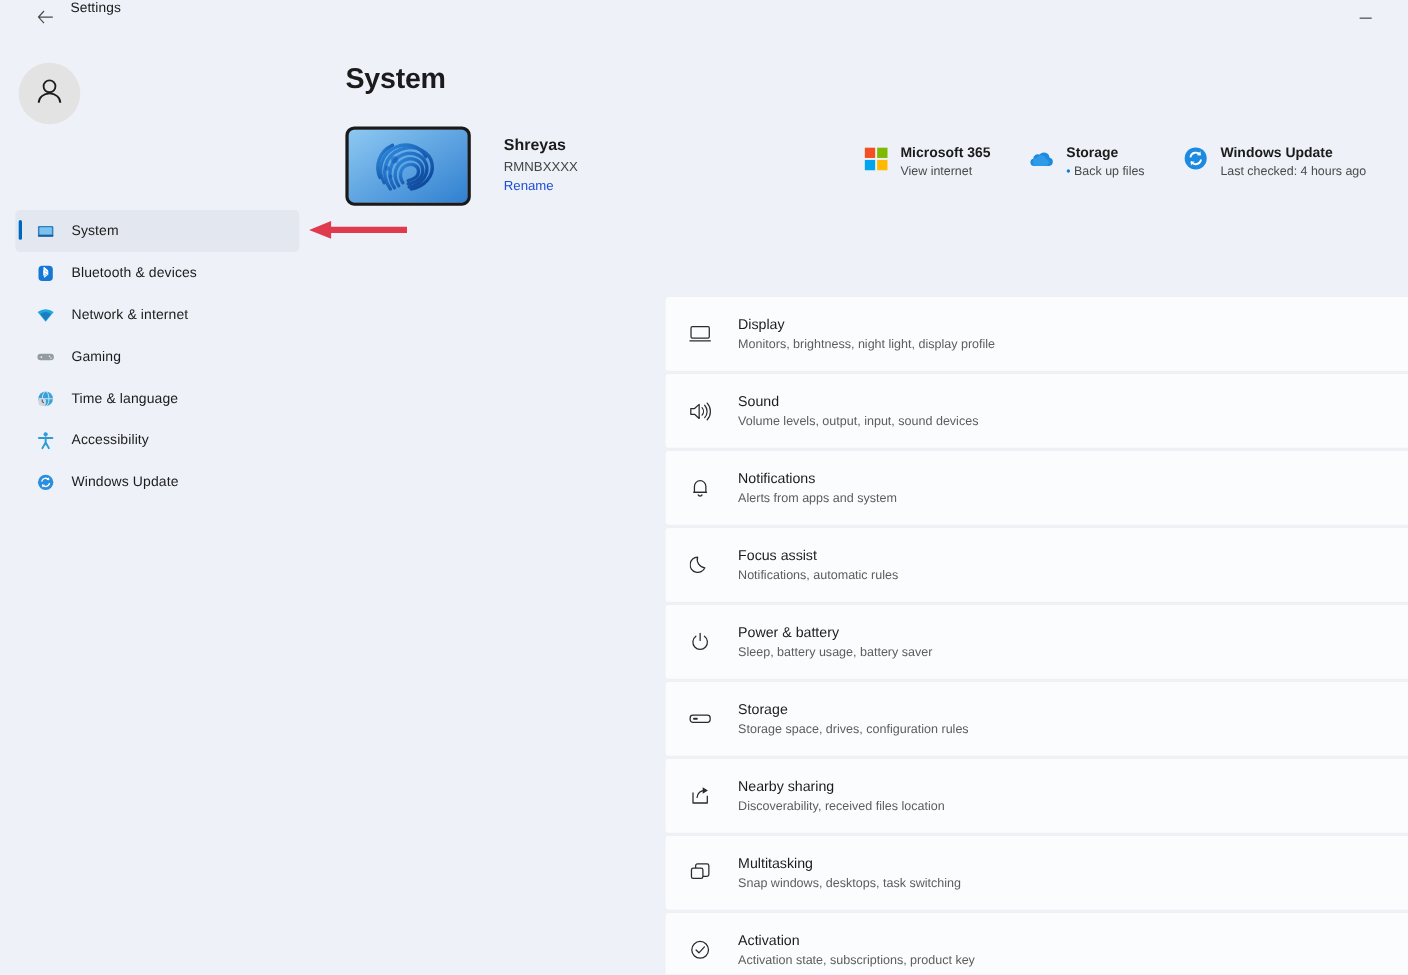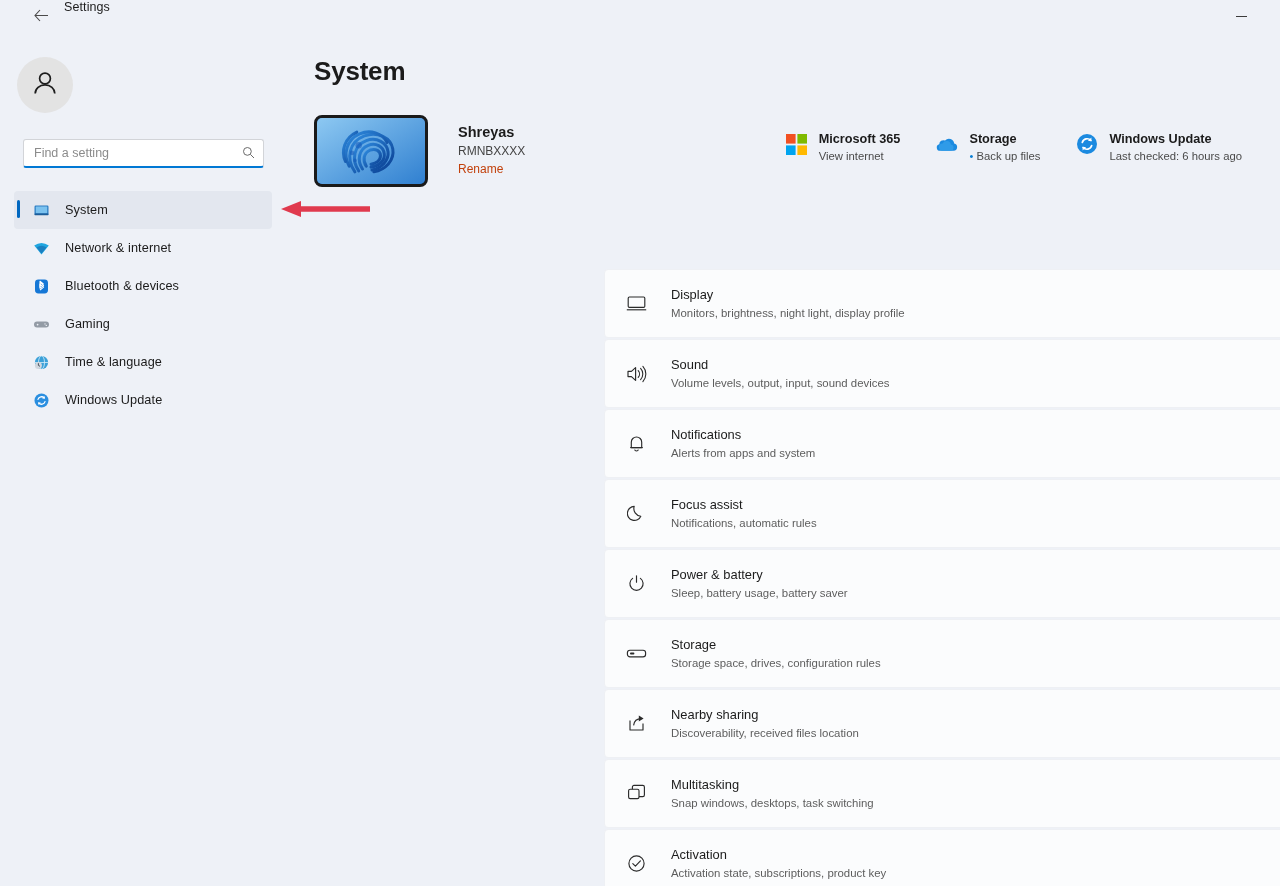--- a/index.html
+++ b/index.html
@@ -104,21 +104,21 @@
   .device-thumb{
     width:114px; height:72px; border-radius:8px;
     border:3px solid #1a1a1a;
     background:radial-gradient(circle at 48% 48%, #6fb7f0 0%, #3f9ae6 28%, #1f6fd0 55%, #0b4fae 78%, #083a86 100%);
     position:relative; overflow:hidden; flex:0 0 114px;
   }
   .bloom{ position:absolute; left:0; top:0; width:100%; height:100%; }
   .device-info{ margin-left:30px; }
   .device-name{ font-size:14.5px; font-weight:bold; color:#1b1b1b; line-height:1.35; }
   .device-model{ font-size:12px; color:#444; line-height:1.5; }
-  .device-rename{ font-size:12px; color:#c2410c; line-height:1.6; cursor:default; }
+  .device-rename{ font-size:12px; color:#1d4ed8; line-height:1.6; cursor:default; }
 
   .quick-row{
     position:absolute; right:22px; top:83px;
     display:flex; align-items:flex-start; gap:0;
   }
   .quick-card{
     display:flex; align-items:flex-start; gap:11px;
     padding:3px 16px 3px 0; margin-left:20px; cursor:default;
   }
   .quick-card:first-child{ margin-left:0; }
@@ -176,62 +176,53 @@
 
   <div class="avatar">
     <span>
       <svg width="30" height="30" viewBox="0 0 30 30">
         <circle cx="15" cy="10.5" r="5.4" fill="none" stroke="#1d1d1d" stroke-width="1.7"></circle>
         <path d="M5.2 25.5 a9.8 8.6 0 0 1 19.6 0" fill="none" stroke="#1d1d1d" stroke-width="1.7"></path>
       </svg>
     </span>
   </div>
 
-  <div class="searchwrap">
-    <input class="search-input" type="text" autofocus="" placeholder="Find a setting" style="">
-    <span class="search-icon">
-      <svg width="13" height="13" viewBox="0 0 13 13">
-        <circle cx="5.4" cy="5.4" r="3.9" fill="none" stroke="#6a6a6a" stroke-width="1"></circle>
-        <path d="M8.4 8.4 L12 12" stroke="#6a6a6a" stroke-width="1" fill="none"></path>
-      </svg>
-    </span>
-  </div>
 
   <div class="nav">
 
     <div class="nav-item selected">
       <span class="nav-ic">
         <svg width="17" height="17" viewBox="0 0 17 17">
           <rect x="1.5" y="3.5" width="14" height="9.5" rx="1.2" fill="#2f7fc4"></rect>
           <rect x="2.8" y="4.6" width="11.4" height="6.6" rx=".6" fill="#7bc2ef"></rect>
           <rect x="1.5" y="11.6" width="14" height="1.6" rx=".6" fill="#1c5d99"></rect>
         </svg>
       </span>
       <span class="nav-label">System</span>
     </div>
 
     <div class="nav-item">
       <span class="nav-ic">
         <svg width="17" height="17" viewBox="0 0 17 17">
-          <path d="M1.2 5.6 Q8.5 0.6 15.8 5.6 L8.5 14.4 Z" fill="#20a6e0"></path>
-          <path d="M3.6 7.4 Q8.5 4.0 13.4 7.4 L8.5 13.6 Z" fill="#1a7fc0"></path>
-        </svg>
-      </span>
-      <span class="nav-label">Network &amp; internet</span>
-    </div>
-
-    <div class="nav-item">
-      <span class="nav-ic">
-        <svg width="17" height="17" viewBox="0 0 17 17">
           <rect x="2" y="1.6" width="13" height="13.8" rx="3.4" fill="#1577d6"></rect>
           <path d="M7 4.3 L10.6 7.3 L7 10.3 L7 3.2 L10.6 6.2" fill="none" stroke="#fff" stroke-width="1.05" stroke-linejoin="round"></path>
           <path d="M7 12.1 L7 8.7 L10.6 11.7 L7 14.6" fill="none" stroke="#fff" stroke-width="1.05" stroke-linejoin="round" transform="translate(0,-2.6)"></path>
         </svg>
       </span>
       <span class="nav-label">Bluetooth &amp; devices</span>
+    </div>
+
+    <div class="nav-item">
+      <span class="nav-ic">
+        <svg width="17" height="17" viewBox="0 0 17 17">
+          <path d="M1.2 5.6 Q8.5 0.6 15.8 5.6 L8.5 14.4 Z" fill="#20a6e0"></path>
+          <path d="M3.6 7.4 Q8.5 4.0 13.4 7.4 L8.5 13.6 Z" fill="#1a7fc0"></path>
+        </svg>
+      </span>
+      <span class="nav-label">Network &amp; internet</span>
     </div>
 
 
 
 
     <div class="nav-item">
       <span class="nav-ic">
         <svg width="17" height="17" viewBox="0 0 17 17">
           <rect x="1" y="5.6" width="15" height="6" rx="3" fill="#939ba5"></rect>
           <circle cx="4.6" cy="8.6" r=".85" fill="#eef1f7"></circle>
@@ -248,20 +239,30 @@
           <circle cx="8.5" cy="8.5" r="6.6" fill="#3aa0d8"></circle>
           <ellipse cx="8.5" cy="8.5" rx="3" ry="6.6" fill="none" stroke="#d8eef9" stroke-width=".8"></ellipse>
           <path d="M2 8.5 L15 8.5" stroke="#d8eef9" stroke-width=".8"></path>
           <circle cx="5.4" cy="11.4" r="3.5" fill="#cfd6de"></circle>
           <path d="M5.4 9.2 L5.4 11.4 L7 12.3" stroke="#3a4450" stroke-width=".9" fill="none"></path>
         </svg>
       </span>
       <span class="nav-label">Time &amp; language</span>
     </div>
 
+    <div class="nav-item">
+      <span class="nav-ic">
+        <svg width="17" height="17" viewBox="0 0 17 17">
+          <circle cx="8.5" cy="2.8" r="1.9" fill="#2d9bd8"></circle>
+          <path d="M2.4 6.2 L14.6 6.2" stroke="#2d9bd8" stroke-width="1.8" stroke-linecap="round"></path>
+          <path d="M8.5 5.6 L8.5 10.2 M8.5 10.2 L5.6 15.4 M8.5 10.2 L11.4 15.4" stroke="#2d9bd8" stroke-width="1.8" fill="none" stroke-linecap="round"></path>
+        </svg>
+      </span>
+      <span class="nav-label">Accessibility</span>
+    </div>
 
 
     <div class="nav-item">
       <span class="nav-ic">
         <svg width="17" height="17" viewBox="0 0 17 17">
           <circle cx="8.5" cy="8.5" r="7" fill="#2b8fe0"></circle>
           <path d="M5 7.4 a3.7 3.7 0 0 1 6.3 -1.4 M12 9.6 a3.7 3.7 0 0 1 -6.3 1.4" fill="none" stroke="#ffffff" stroke-width="1.25" stroke-linecap="round"></path>
           <path d="M11.6 3.9 L11.6 6.4 L9.1 6.4 Z" fill="#ffffff"></path>
           <path d="M5.4 13.1 L5.4 10.6 L7.9 10.6 Z" fill="#ffffff"></path>
         </svg>
@@ -349,21 +350,21 @@
       <span class="q-ic">
         <svg width="22" height="22" viewBox="0 0 22 22">
           <circle cx="11" cy="11" r="10" fill="#1b8ae0"></circle>
           <path d="M6.3 9.4 a5 5 0 0 1 8.6 -1.9 M15.7 12.6 a5 5 0 0 1 -8.6 1.9" fill="none" stroke="#ffffff" stroke-width="1.7" stroke-linecap="round"></path>
           <path d="M15.4 4.6 L15.4 8.1 L11.9 8.1 Z" fill="#ffffff"></path>
           <path d="M6.6 17.4 L6.6 13.9 L10.1 13.9 Z" fill="#ffffff"></path>
         </svg>
       </span>
       <span>
         <span class="q-title" style="display:block">Windows Update</span>
-        <span class="q-sub" style="display:block">Last checked: 6 hours ago</span>
+        <span class="q-sub" style="display:block">Last checked: 4 hours ago</span>
       </span>
     </div>
 
   </div>
 
   <div class="cards">
 
     <div class="card">
       <span class="card-ic">
         <svg width="21" height="17" viewBox="0 0 21 17">

